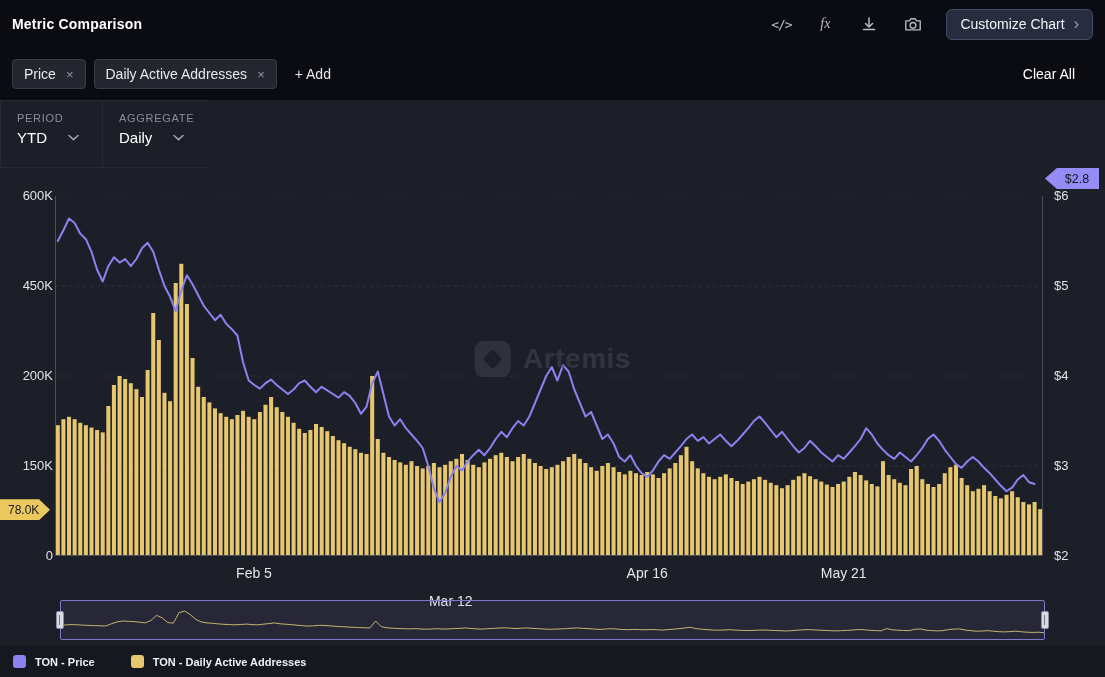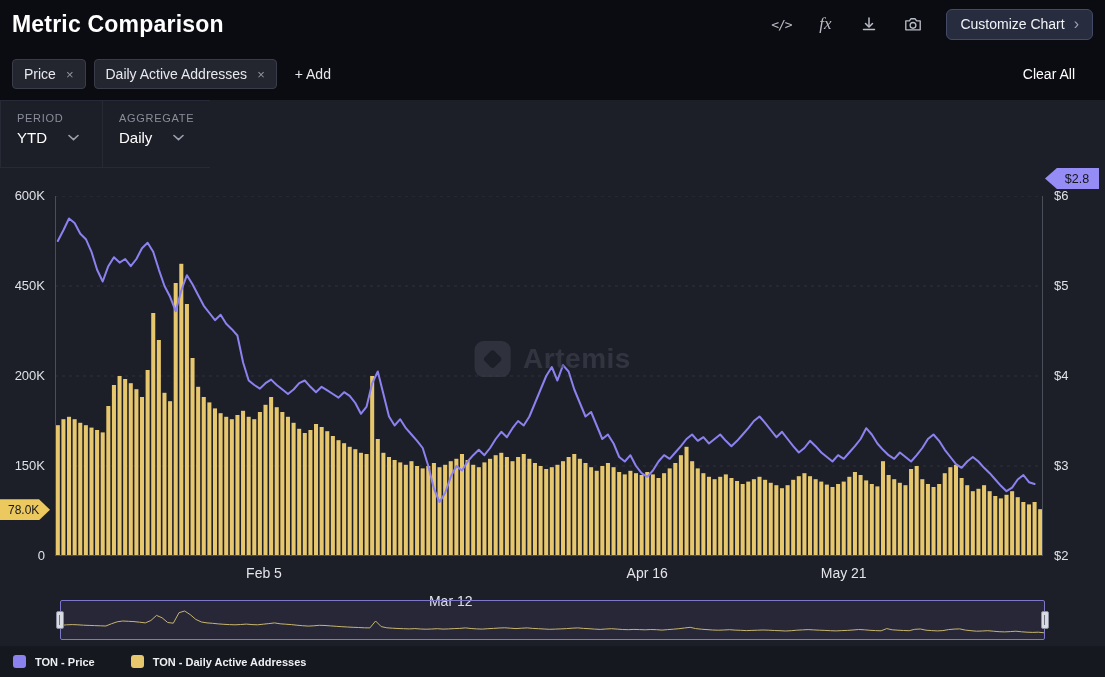--- a/index.html
+++ b/index.html
@@ -2,25 +2,25 @@
 <html><head>
 <meta charset="utf-8">
 <style>
   *{box-sizing:border-box;margin:0;padding:0}
   html,body{width:1105px;height:677px;overflow:hidden}
   body{background:#1d1f28;font-family:"Liberation Sans",sans-serif;-webkit-font-smoothing:antialiased}
   .app{width:1105px;height:677px;display:flex;flex-direction:column;background:#1d1f28}
 
   
   .topbar{flex:0 0 48px;background:#0b0c11;display:flex;align-items:center;justify-content:space-between;padding:0 12px}
-  .title{color:#ffffff;font-size:23px;font-weight:700;letter-spacing:.2px}
+  .title{color:#ffffff;font-size:14px;font-weight:700;letter-spacing:.2px}
   .top-actions{display:flex;align-items:center;gap:8px}
   .icon-btn{background:none;border:none;color:#b9bcc6;cursor:pointer;display:flex;align-items:center;justify-content:center;width:36px;height:30px;font-size:13px}
   .code-glyph{font-family:"DejaVu Sans Mono",monospace;font-size:13px;letter-spacing:-1px}
-  .fx-glyph{font-style:italic;font-family:"Liberation Serif",serif;font-size:17px}
+  .fx-glyph{font-style:italic;font-family:"Liberation Serif",serif;font-size:14px}
   .customize-btn{margin-left:7px;background:#272c3f;border:1px solid #444b66;color:#f2f3f6;font-size:14px;height:31px;padding:0 13px;border-radius:6px;display:flex;gap:9px;align-items:center;cursor:pointer}
   .customize-btn .chev{color:#9aa0b4;font-size:16px;line-height:1}
 
   
   .chips-row{flex:0 0 52px;background:#0b0c11;display:flex;align-items:center;padding:0 12px;gap:8px}
   .chip{background:#23252f;border:1px solid #3a3d49;border-radius:4px;height:30px;display:flex;align-items:center;gap:10px;padding:0 11px;color:#e8e9ee;font-size:14px;cursor:pointer}
   .chip .x{color:#9096a2;font-size:13px}
   .add-btn{background:none;border:none;color:#e8e9ee;font-size:14px;margin-left:10px;cursor:pointer}
   .clear-btn{margin-left:auto;background:none;border:none;color:#ffffff;font-size:14px;cursor:pointer;padding-right:18px}
 
@@ -31,21 +31,21 @@
   .ctl-label{font-size:11px;color:#8a8e9a;letter-spacing:.7px;margin-bottom:5px}
   .ctl-value{font-size:15px;color:#ffffff;display:flex;align-items:center;gap:21px}
   .chev-svg{display:block}
 
   
   .chart-wrap{position:relative;flex:0 0 388px;background:#1d1f28}
   #plot-svg{position:absolute;left:55px;top:28px;display:block}
   .axis-col{position:absolute;top:0;height:100%;pointer-events:none}
   .axis-left{left:0;width:50px}
   .axis-right{right:0;width:62px}
-  .axis-left .tick{position:absolute;left:4px;width:100%;text-align:right;padding-right:9px;color:#dfe1e7;font-size:13px}
+  .axis-left .tick{position:absolute;left:12px;width:100%;text-align:right;padding-right:9px;color:#dfe1e7;font-size:13px}
   .axis-right .tick{position:absolute;left:0;width:100%;text-align:left;padding-left:11px;color:#dfe1e7;font-size:13px}
   .watermark{position:absolute;left:50%;top:50%;transform:translate(-50%,-58%);display:flex;align-items:center;gap:13px;opacity:.6;pointer-events:none}
   .wm-logo{width:36px;height:36px;background:#3c404b;border-radius:9px;position:relative}
   .wm-logo::after{content:"";position:absolute;left:11px;top:11px;width:14px;height:14px;background:#1d1f28;border-radius:3px;transform:rotate(45deg)}
   .wm-text{font-size:28px;font-weight:700;color:#40444f;letter-spacing:.5px}
   .badge{position:absolute;height:21px;display:flex;align-items:center;font-weight:400;z-index:3}
   .badge-daa{left:0;width:50px;background:#ecc95f;color:#17181d;font-size:12px;padding-left:5px;clip-path:polygon(0 0,78% 0,100% 50%,78% 100%,0 100%)}
   .badge-price{right:6px;width:54px;background:#958cf5;color:#14151b;font-size:12.5px;justify-content:center;padding-left:10px;clip-path:polygon(22% 0,100% 0,100% 100%,22% 100%,0 50%)}
 
   
@@ -341,21 +341,21 @@
       </div>
     <div class="watermark">
       <div class="wm-logo"></div>
       <div class="wm-text">Artemis</div>
     </div>
     <div class="badge badge-daa" id="badge-daa" style="top: 331.2px; padding-left: 8px;">78.0K</div>
     <div class="badge badge-price" id="badge-price">$2.8</div>
   </div>
 
   <div class="x-axis" id="x-axis">
-      <div class="xtick" style="left: 264px;">Feb 5</div>
+      <div class="xtick" style="left: 254px;">Feb 5</div>
       <div class="xtick" style="left: 450.761px; margin-top: 28px;">Mar 12</div>
       <div class="xtick" style="left: 647.239px;">Apr 16</div>
       <div class="xtick" style="left: 843.716px;">May 21</div>
     </div>
 
   <div class="minimap-row">
     <div class="minimap">
       <svg id="minimap-svg" viewBox="0 0 983 38" preserveAspectRatio="none">
           <polyline fill="none" stroke="#c7b56d" stroke-width="1" points="0.0,24.4 5.6,23.8 11.2,23.6 16.9,23.8 22.5,24.2 28.1,24.4 33.7,24.6 39.3,24.8 44.9,25.0 50.6,22.7 56.2,20.8 61.8,20.0 67.4,20.3 73.0,20.6 78.6,21.2 84.3,21.9 89.9,19.5 95.5,14.4 101.1,16.8 106.7,21.5 112.3,22.2 118.0,11.7 123.6,10.0 129.2,13.6 134.8,18.4 140.4,21.0 146.0,21.9 151.7,22.3 157.3,22.9 162.9,23.3 168.5,23.6 174.1,23.8 179.7,23.5 185.4,23.1 191.0,23.6 196.6,23.8 202.2,23.2 207.8,22.6 213.5,21.9 219.1,22.8 224.7,23.2 230.3,23.6 235.9,24.2 241.5,24.7 247.2,25.1 252.8,24.8 258.4,24.3 264.0,24.5 269.6,24.9 275.2,25.3 280.9,25.7 286.5,26.0 292.1,26.3 297.7,26.5 303.3,26.8 308.9,26.9 314.6,20.0 320.2,25.6 325.8,26.8 331.4,27.2 337.0,27.5 342.6,27.7 348.3,27.9 353.9,27.6 359.5,28.0 365.1,28.2 370.7,28.0 376.3,27.7 382.0,28.1 387.6,27.9 393.2,27.6 398.8,27.4 404.4,26.9 410.1,27.5 415.7,27.9 421.3,28.1 426.9,27.7 432.5,27.4 438.1,27.0 443.8,26.8 449.4,27.2 455.0,27.6 460.6,27.2 466.2,26.9 471.8,27.4 477.5,27.7 483.1,28.0 488.7,28.3 494.3,28.1 499.9,27.9 505.5,27.6 511.2,27.2 516.8,26.9 522.4,27.4 528.0,27.7 533.6,28.1 539.2,28.4 544.9,28.0 550.5,27.7 556.1,28.1 561.7,28.5 567.3,28.7 572.9,28.4 578.6,28.6 584.2,28.8 589.8,28.5 595.4,28.7 601.0,29.1 606.7,28.6 612.3,28.2 617.9,27.7 623.5,27.0 629.1,26.3 634.7,27.6 640.4,28.2 646.0,28.6 651.6,29.0 657.2,29.2 662.8,29.0 668.4,28.7 674.1,29.1 679.7,29.3 685.3,29.6 690.9,29.4 696.5,29.2 702.1,29.0 707.8,29.2 713.4,29.5 719.0,29.7 724.6,30.0 730.2,29.7 735.8,29.2 741.5,28.9 747.1,28.6 752.7,28.9 758.3,29.2 763.9,29.4 769.5,29.7 775.2,29.9 780.8,29.6 786.4,29.4 792.0,29.0 797.6,28.5 803.3,28.8 808.9,29.3 814.5,29.6 820.1,29.8 825.7,27.6 831.3,28.8 837.0,29.2 842.6,29.5 848.2,29.7 853.8,28.3 859.4,28.0 865.0,29.2 870.7,29.6 876.3,29.9 881.9,29.6 887.5,28.6 893.1,28.1 898.7,27.9 904.4,29.1 910.0,29.7 915.6,30.2 921.2,30.0 926.8,29.7 932.4,30.2 938.1,30.7 943.7,30.9 949.3,30.6 954.9,30.2 960.5,30.8 966.1,31.2 971.8,31.4 977.4,31.2 983.0,31.8"></polyline>
         </svg>

